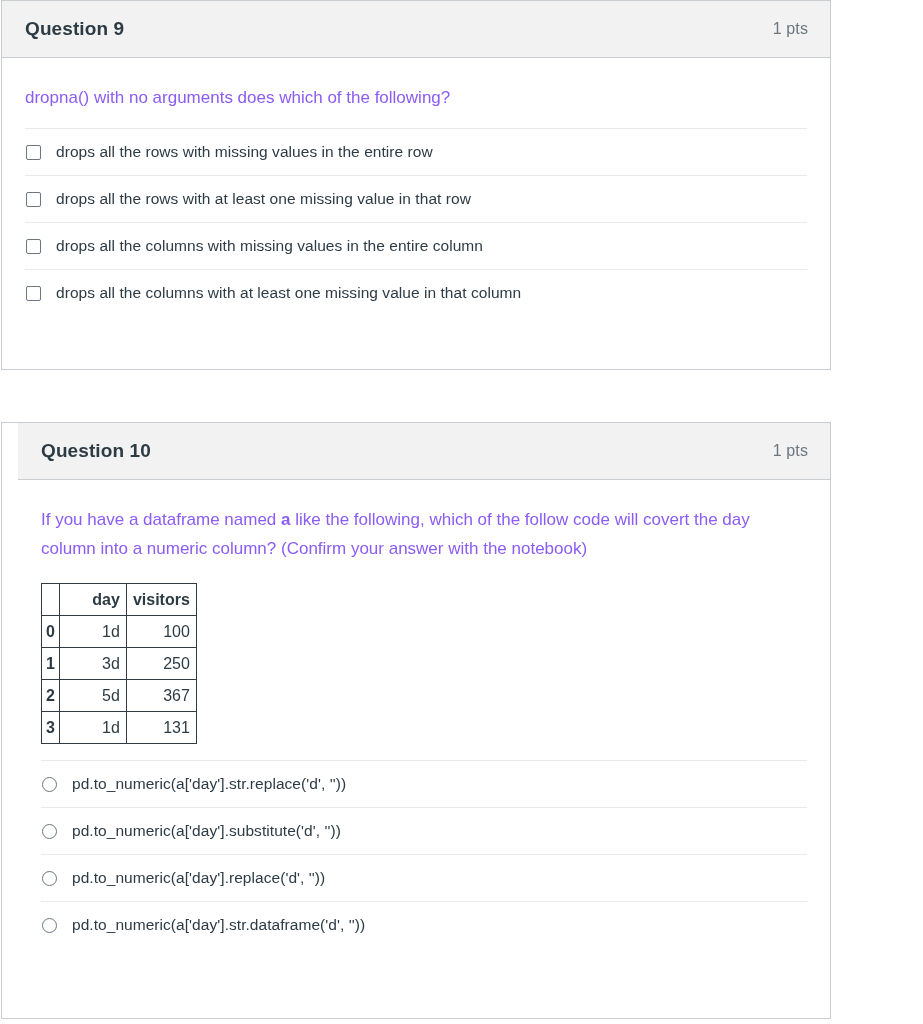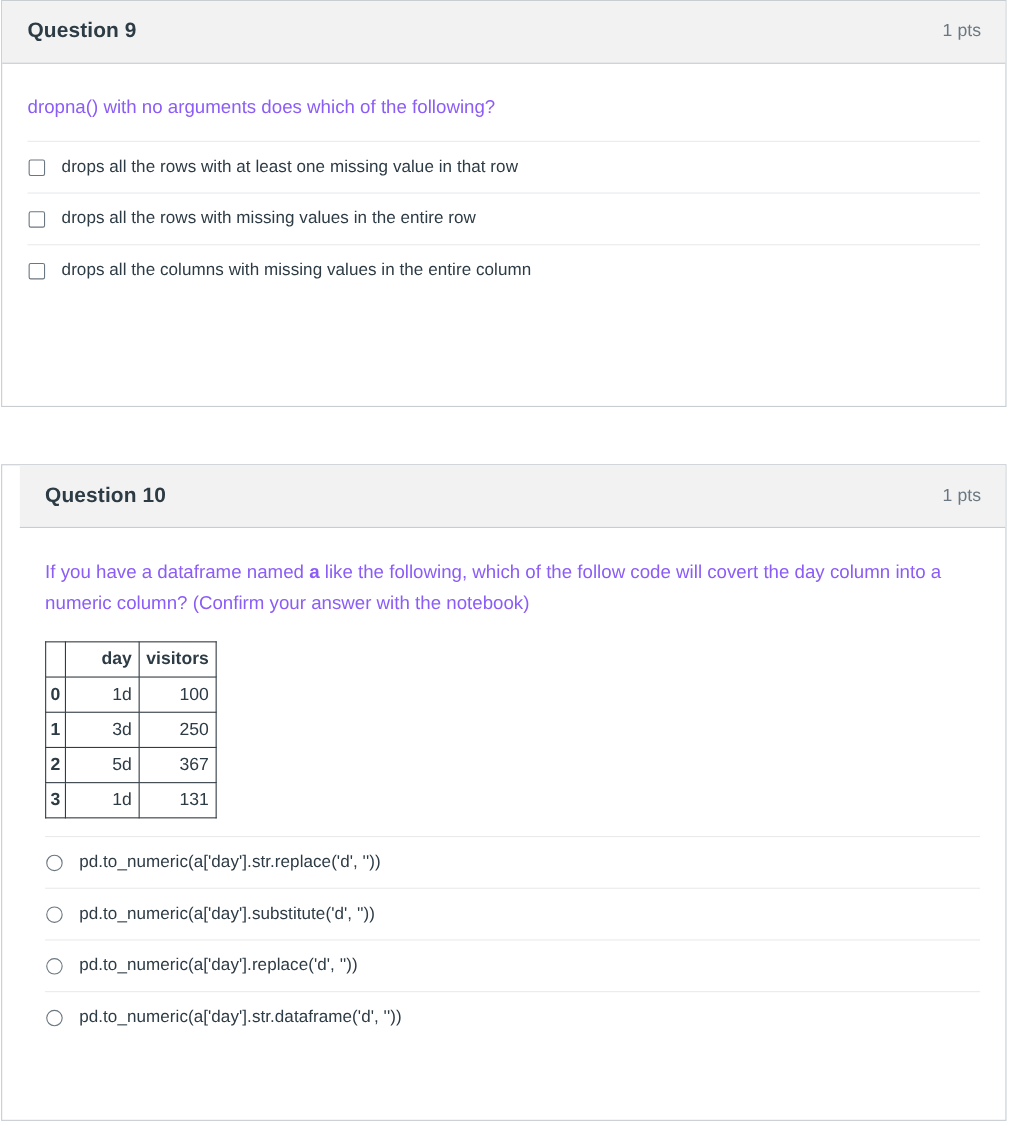--- a/index.html
+++ b/index.html
@@ -19,21 +19,21 @@
     width: 923px;
     height: 1024px;
     position: relative;
     background: #ffffff;
   }
 
   
   .question-card {
     position: absolute;
     left: 1px;
-    width: 914px;
+    width: 830px;
     border: 1px solid #c7cdd1;
     background: #ffffff;
     box-sizing: border-box;
   }
   #question-9-card { top: 0px; height: 370px; }
   #question-10-card { top: 422px; height: 597px; padding-left: 16px; }
 
   .question-header {
     height: 57px;
     background: #f2f2f2;
@@ -143,31 +143,35 @@
 <div class="page">
 
   <div class="question-card" id="question-9-card">
     <div class="question-header">
       <span class="question-title">Question 9</span>
       <span class="question-points">1 pts</span>
     </div>
     <div class="question-body">
       <div class="question-text">dropna() with no arguments does which of the following?</div>
       <div class="answers">
+        <div class="answer-row first">
+          <span class="box-input"></span>
+          <span class="answer-label">drops all the rows with missing values in the entire row</span>
+        </div>
         <div class="answer-row">
           <span class="box-input"></span>
           <span class="answer-label">drops all the rows with at least one missing value in that row</span>
         </div>
-        <div class="answer-row first">
-          <span class="box-input"></span>
-          <span class="answer-label">drops all the rows with missing values in the entire row</span>
-        </div>
         <div class="answer-row">
           <span class="box-input"></span>
           <span class="answer-label">drops all the columns with missing values in the entire column</span>
+        </div>
+        <div class="answer-row">
+          <span class="box-input"></span>
+          <span class="answer-label">drops all the columns with at least one missing value in that column</span>
         </div>
       </div>
     </div>
   </div>
 
   <div class="question-card" id="question-10-card">
     <div class="question-header">
       <span class="question-title">Question 10</span>
       <span class="question-points">1 pts</span>
     </div>

